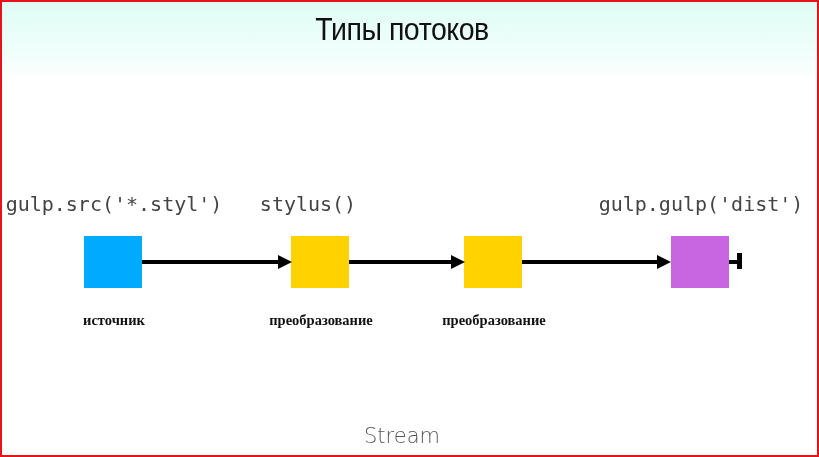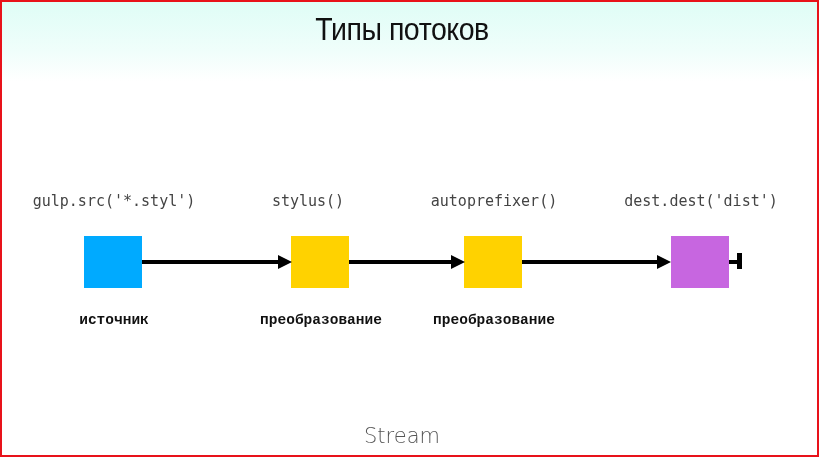--- a/index.html
+++ b/index.html
@@ -10,24 +10,24 @@
     background: linear-gradient(to bottom, #dffdf6 0px, #f0fefb 50px, #ffffff 80px, #ffffff 100%);
     overflow:hidden;
   }
   .title {
     position:absolute; left:0; width:800px; top:10px; text-align:center;
     font-family:"Liberation Sans", sans-serif; font-size:31px; color:#111;
     letter-spacing:-0.5px; transform:scaleX(0.92);
   }
   .code {
     position:absolute; top:190px; font-family:"DejaVu Sans Mono", monospace;
-    font-size:15px; color:#444; white-space:nowrap; transform:translateX(-50%);
+    font-size:20px; color:#444; white-space:nowrap; transform:translateX(-50%);
   }
   .role {
-    position:absolute; top:310px; font-family:Liberation Mono, monospace;
+    position:absolute; top:310px; font-family:Liberation Serif, serif;
     font-size:14.5px; font-weight:bold; color:#111; white-space:nowrap; transform:translateX(-50%);
   }
   .box { position:absolute; top:234px; width:58px; height:52px; }
   .line { position:absolute; top:258px; height:4px; background:#000; }
   .arrow {
     position:absolute; top:253px; width:0; height:0;
     border-top:7px solid transparent; border-bottom:7px solid transparent;
     border-left:14px solid #000;
   }
   .cap { position:absolute; left:735px; top:251px; width:5px; height:16px; background:#000; }
@@ -37,22 +37,21 @@
   }
 </style>
 </head>
 <body>
 
 <div id="slide">
   <div class="title">Типы потоков</div>
 
   <div class="code" style="left:112px">gulp.src('*.styl')</div>
   <div class="code" style="left:306px">stylus()</div>
-  <div class="code" style="left:492px">autoprefixer()</div>
-  <div class="code" style="left:699px">dest.dest('dist')</div>
+  <div class="code" style="left:699px">gulp.gulp('dist')</div>
 
   <div class="box" style="left:82px;background:#00aaff"></div>
   <div class="box" style="left:289px;background:#ffd200"></div>
   <div class="box" style="left:462px;background:#ffd200"></div>
   <div class="box" style="left:669px;background:#c766e0"></div>
 
   <div class="line" style="left:140px;width:136px"></div>
   <div class="arrow" style="left:276px"></div>
   <div class="line" style="left:347px;width:102px"></div>
   <div class="arrow" style="left:449px"></div>

